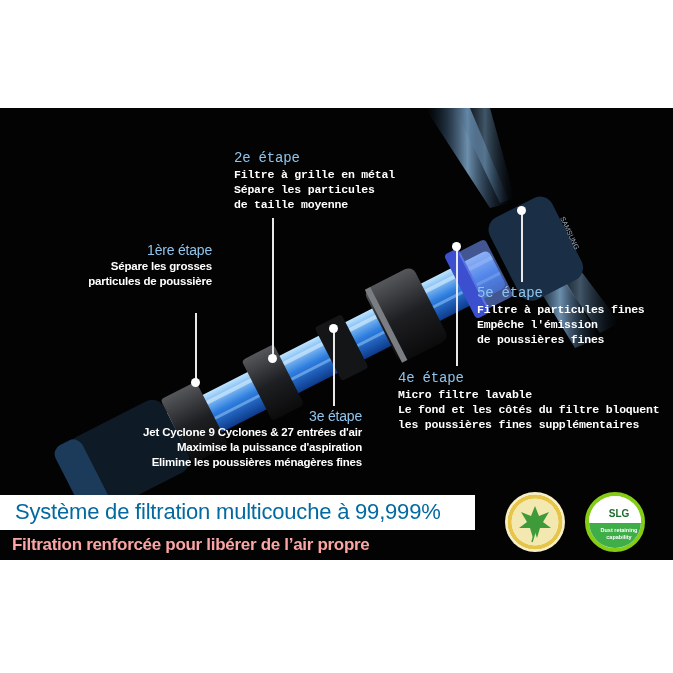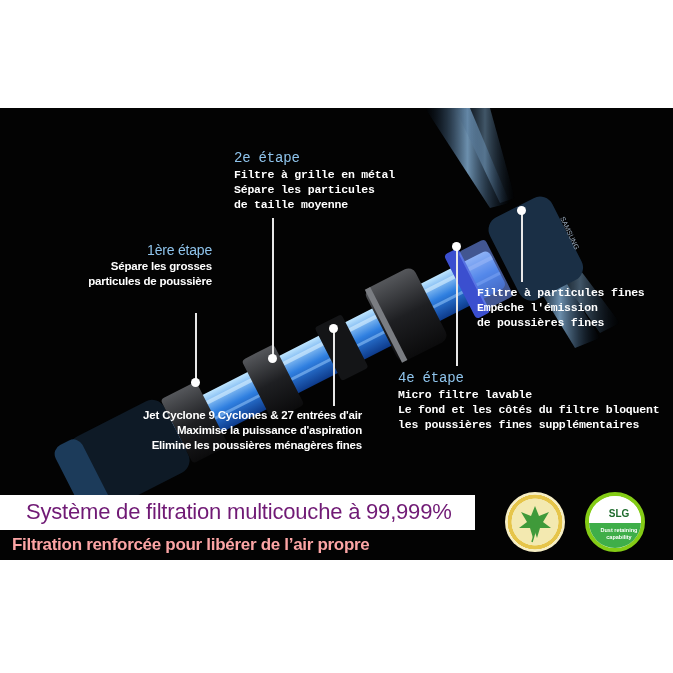--- a/index.html
+++ b/index.html
@@ -14,21 +14,21 @@
   .callout { position:absolute; color:#ffffff; font-weight:bold; font-size:11.5px; line-height:15px; letter-spacing:-0.2px; }
   .callout .stage { color:#8fc4ec; font-size:14px; font-weight:normal; line-height:17px; display:block; }
   .callout .line { display:block; white-space:nowrap; }
   .right { text-align:right; }
   .left { text-align:left;font-family:Liberation Mono, monospace; }
 
   .pointer { position:absolute; width:2px; background:#e8e8e8; }
   .dot { position:absolute; width:9px; height:9px; border-radius:50%; background:#ffffff; }
 
   .banner { position:absolute; left:0; top:387px; width:475px; height:35px; background:#ffffff; }
-  .banner-text { position:absolute; left:26px; top:4px; font-size:22px; color:#701a75; white-space:nowrap; letter-spacing:-0.2px; }
+  .banner-text { position:absolute; left:15px; top:4px; font-size:22px; color:#0369a1; white-space:nowrap; letter-spacing:-0.2px; }
   .subtitle { position:absolute; left:12px; top:427px; color:#fca5a5; font-weight:bold; font-size:17px; white-space:nowrap; letter-spacing:-0.3px; }
 
   .badge { position:absolute; width:60px; height:60px; border-radius:50%; }
   .badge-baf { left:505px; top:384px; background:radial-gradient(circle, #f3e9b0 0 55%, #e6c54a 56% 64%, #f6eec4 65% 92%, #d8b83a 93%); }
   .badge-slg { left:585px; top:384px; background:#ffffff; overflow:hidden; border:4px solid #84cc16; }
   .slg-top { position:absolute; left:0; top:0; width:60px; height:27px; background:#ffffff; text-align:center; font-size:10px; font-weight:bold; color:#1d6b2c; padding-top:12px; }
   .slg-bottom { position:absolute; left:0; top:27px; width:60px; height:33px; background:#3fae49; color:#fff; font-size:5.5px; font-weight:bold; text-align:center; padding-top:4px; line-height:7px; }
 </style>
 </head>
 <body>
@@ -96,37 +96,39 @@
 
   <div class="callout right" style="left:80px; top:134px; width:132px;">
     <span class="stage">1ère étape</span>
     <span class="line">Sépare les grosses</span>
     <span class="line">particules de poussière</span>
   </div>
   <div class="pointer" style="left:195px; top:205px; height:70px;"></div>
   <div class="dot" style="left:191px; top:270px;"></div>
 
   <div class="callout right" style="left:100px; top:300px; width:262px;">
+    <span class="stage">3e étape</span>
     <span class="line">Jet Cyclone 9 Cyclones &amp; 27 entrées d'air</span>
     <span class="line">Maximise la puissance d'aspiration</span>
     <span class="line">Elimine les poussières ménagères fines</span>
   </div>
   <div class="pointer" style="left:333px; top:220px; height:78px;"></div>
   <div class="dot" style="left:329px; top:216px;"></div>
 
   <div class="callout left" style="left:398px; top:262px;">
     <span class="stage">4e étape</span>
     <span class="line">Micro filtre lavable</span>
     <span class="line">Le fond et les côtés du filtre bloquent</span>
     <span class="line">les poussières fines supplémentaires</span>
   </div>
   <div class="pointer" style="left:456px; top:140px; height:118px;"></div>
   <div class="dot" style="left:452px; top:134px;"></div>
 
   <div class="callout left" style="left:477px; top:177px;">
+    <span class="stage">5e étape</span>
     <span class="line">Filtre à particules fines</span>
     <span class="line">Empêche l'émission</span>
     <span class="line">de poussières fines</span>
   </div>
   <div class="pointer" style="left:521px; top:102px; height:72px;"></div>
   <div class="dot" style="left:517px; top:98px;"></div>
 
   <div class="banner">
     <div class="banner-text">Système de filtration multicouche à 99,999%</div>
   </div>

